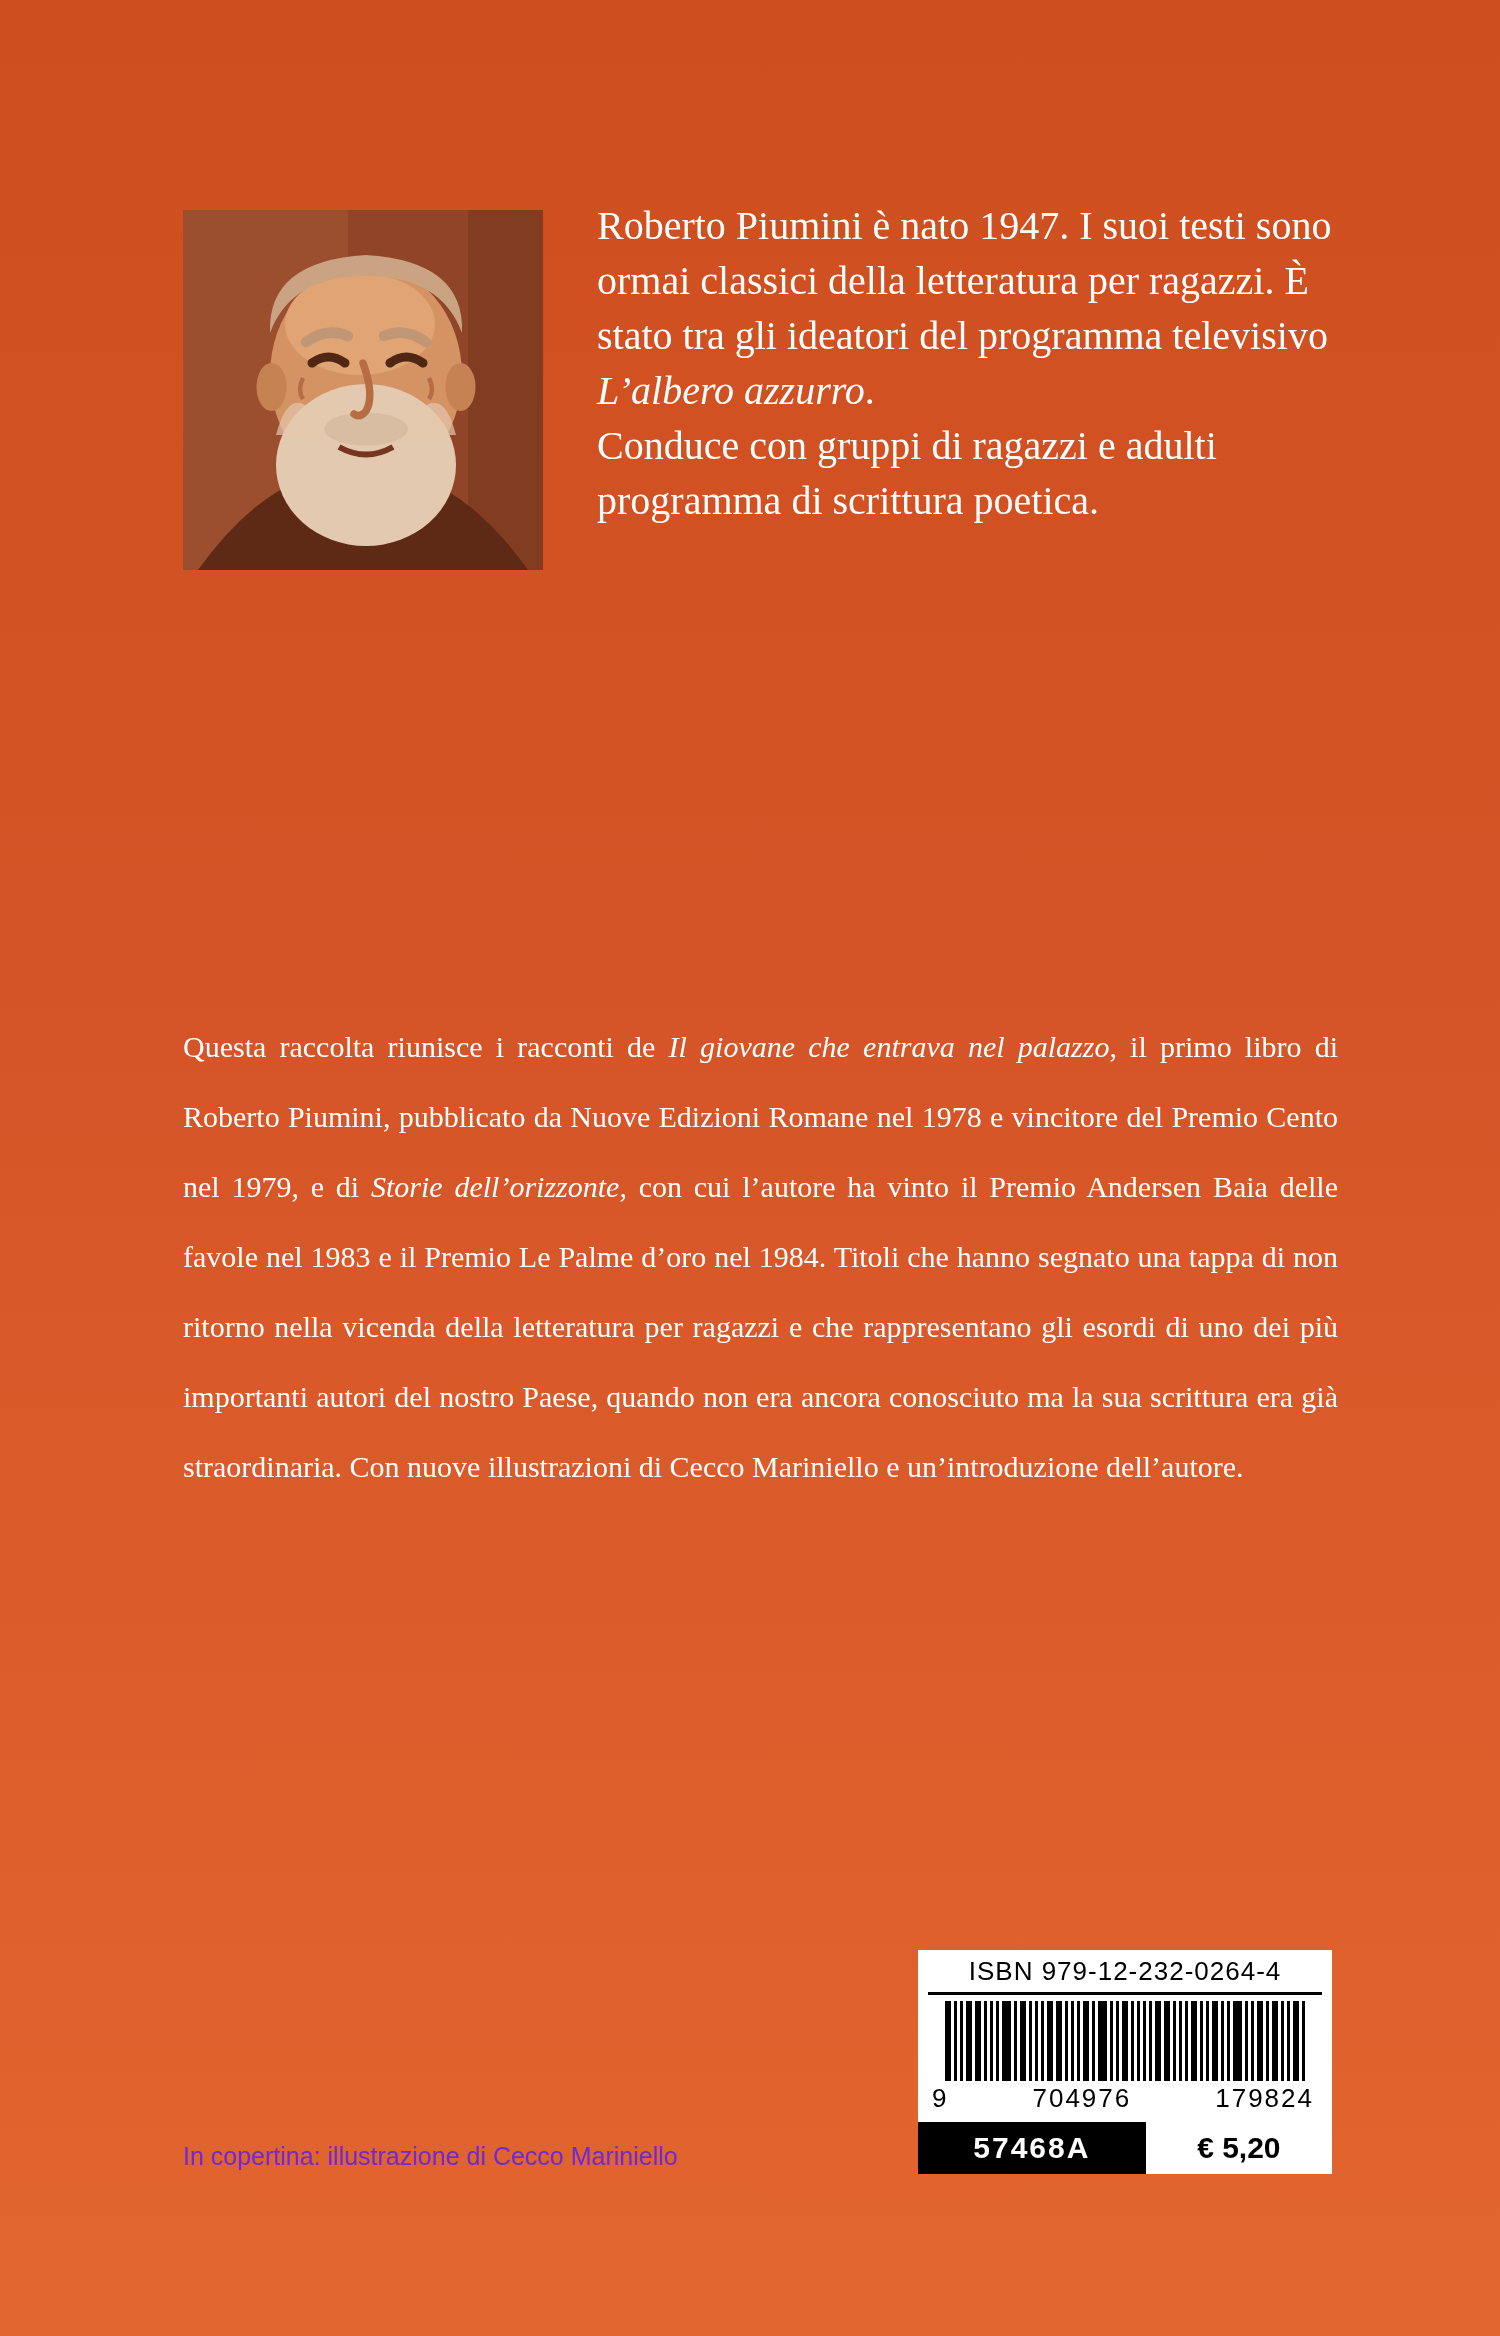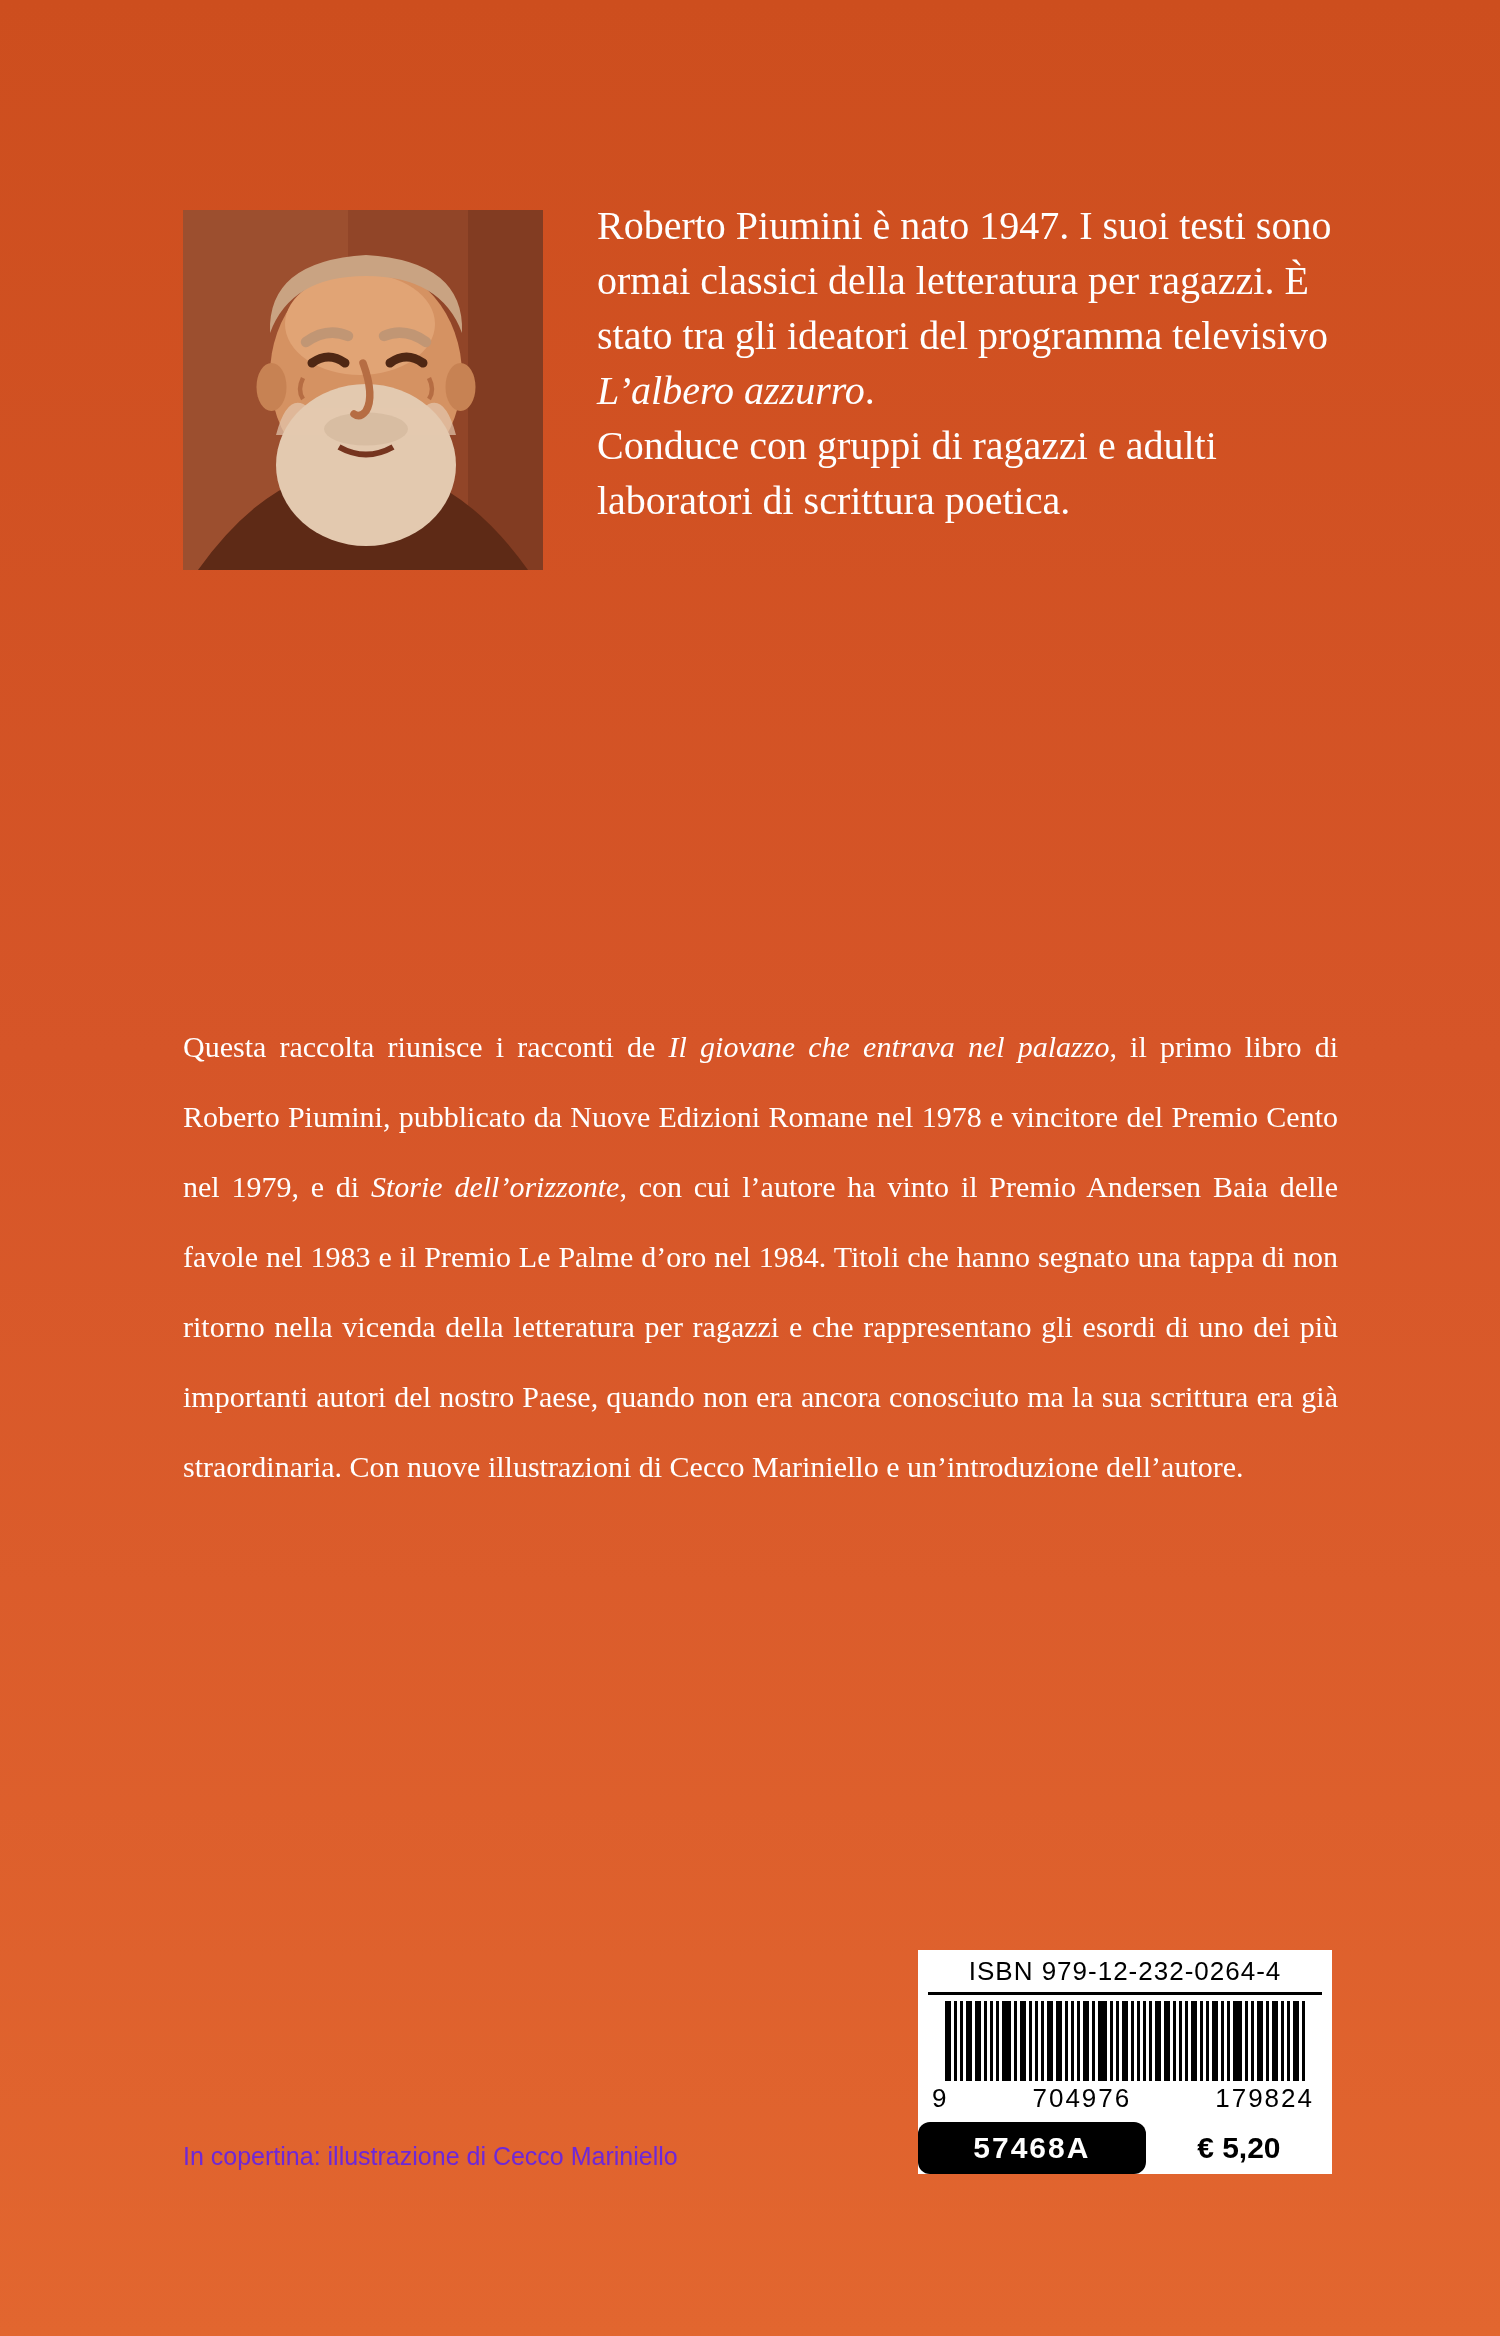--- a/index.html
+++ b/index.html
@@ -79,21 +79,20 @@
     letter-spacing: 2px;
   }
   .strip { display: flex; height: 52px; font-weight: bold; }
   .strip .code {
     flex: 0 0 55%;
     background: #000;
     color: #fff;
     display: flex; align-items: center; justify-content: center;
     font-size: 30px;
     letter-spacing: 2px;
-    border-radius: 12px;
   }
   .strip .price {
     flex: 1;
     background: #fff;
     color: #000;
     display: flex; align-items: center; justify-content: center;
     font-size: 30px;
   }
 
   
@@ -146,21 +145,21 @@
 
       <path d="M80 112 q-4 8 0 14" stroke="#b5714a" stroke-width="3" fill="none"></path>
       <path d="M164 112 q4 8 0 14" stroke="#b5714a" stroke-width="3" fill="none"></path>
 
       <rect width="240" height="240" fill="#c2561f" opacity="0.14"></rect>
     </svg>
   </div>
 
   <div class="bio">
     <p><span>Roberto Piumini è nato 1947. I suoi testi sono ormai classici della letteratura per ragazzi. È stato tra gli ideatori del programma televisivo </span><i>L’albero azzurro</i><span>.</span></p>
-    <p>Conduce con gruppi di ragazzi e adulti laboratori di scrittura poetica.</p>
+    <p>Conduce con gruppi di ragazzi e adulti programma di scrittura poetica.</p>
   </div>
 
   <div class="description">
     <span>Questa raccolta riunisce i racconti de </span><i>Il giovane che entrava nel palazzo</i><span>, il primo libro di Roberto Piumini, pubblicato da Nuove Edizioni Romane nel 1978 e vincitore del Premio Cento nel 1979, e di </span><i>Storie dell’orizzonte</i><span>, con cui l’autore ha vinto il Premio Andersen Baia delle favole nel 1983 e il Premio Le Palme d’oro nel 1984. Titoli che hanno segnato una tappa di non ritorno nella vicenda della letteratura per ragazzi e che rappresentano gli esordi di uno dei più importanti autori del nostro Paese, quando non era ancora conosciuto ma la sua scrittura era già straordinaria. Con nuove illustrazioni di Cecco Mariniello e un’introduzione dell’autore.</span>
   </div>
 
   <div class="barcode-box">
     <div class="isbn-label">ISBN 979-12-232-0264-4</div>
     <div class="bars-row">
       <div class="bars" id="bars">

